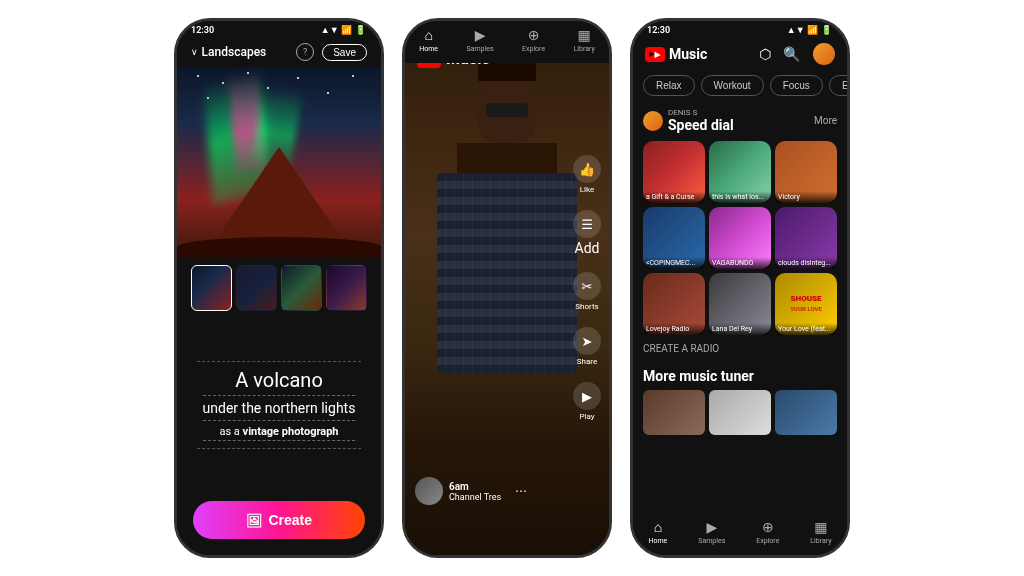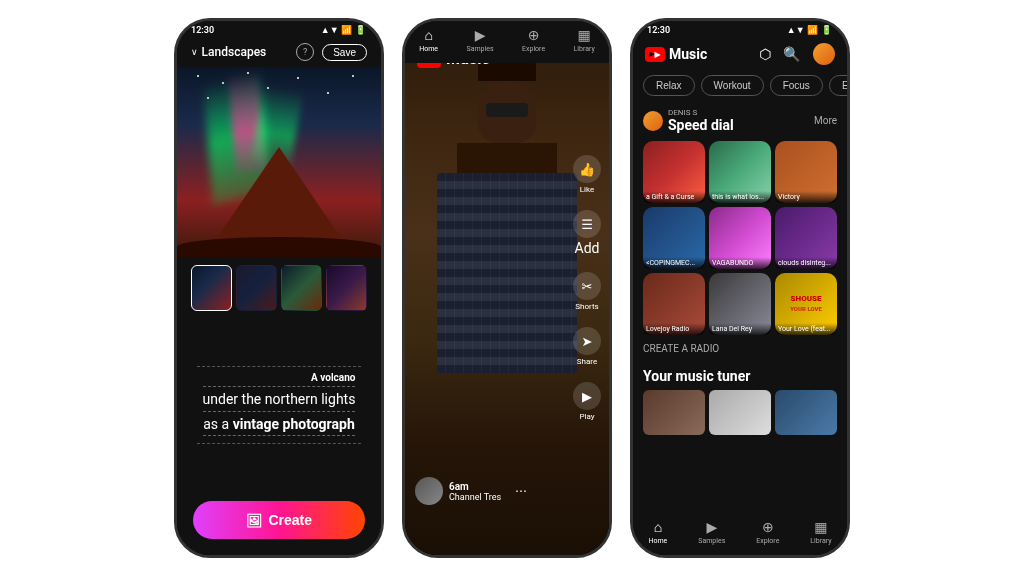--- a/index.html
+++ b/index.html
@@ -138,23 +138,23 @@
       align-items: center;
       justify-content: center;
       padding: 8px 20px;
       background: #111;
     }
     .prompt-text {
       text-align: center;
       color: #fff;
       line-height: 1.4;
     }
-    .prompt-line1 { font-size: 10px; font-weight: 700; text-align: right; }
+    .prompt-line1 { font-size: 20px; font-weight: 400; }
     .prompt-line2 { font-size: 14px; font-weight: 400; }
-    .prompt-line3 { font-size: 14px; }
+    .prompt-line3 { font-size: 11px; }
     .prompt-bold { font-weight: 700; }
     .prompt-dashes {
       border-bottom: 1px dashed #555;
       width: 100%;
       margin: 4px 0;
     }
 
     
     .create-btn-wrap {
       padding: 10px 16px 16px;
@@ -649,21 +649,21 @@
       <div class="album-item">
         <div class="album-thumb alb9" style="display:flex;align-items:center;justify-content:center;flex-direction:column;">
           <span style="font-size:8px;font-weight:900;color:#cc0000;text-align:center;line-height:1.2;">SHOUSE<br><span style="font-size:6px;color:#cc3300;">YOUR LOVE</span></span>
         </div>
         <div class="album-label">Your Love (feat...</div>
       </div>
     </div>
 
     <div class="your-music-tuner">
       <div class="tuner-title">CREATE A RADIO</div>
-      <div class="tuner-heading">Your music tuner</div>
+      <div class="tuner-heading">More music tuner</div>
       <div class="tuner-preview">
         <div class="tuner-thumb t1"></div>
         <div class="tuner-thumb t2"></div>
         <div class="tuner-thumb t3"></div>
       </div>
     </div>
 
     <div style="flex:1;"></div>
 
     <div class="bottom-nav">

